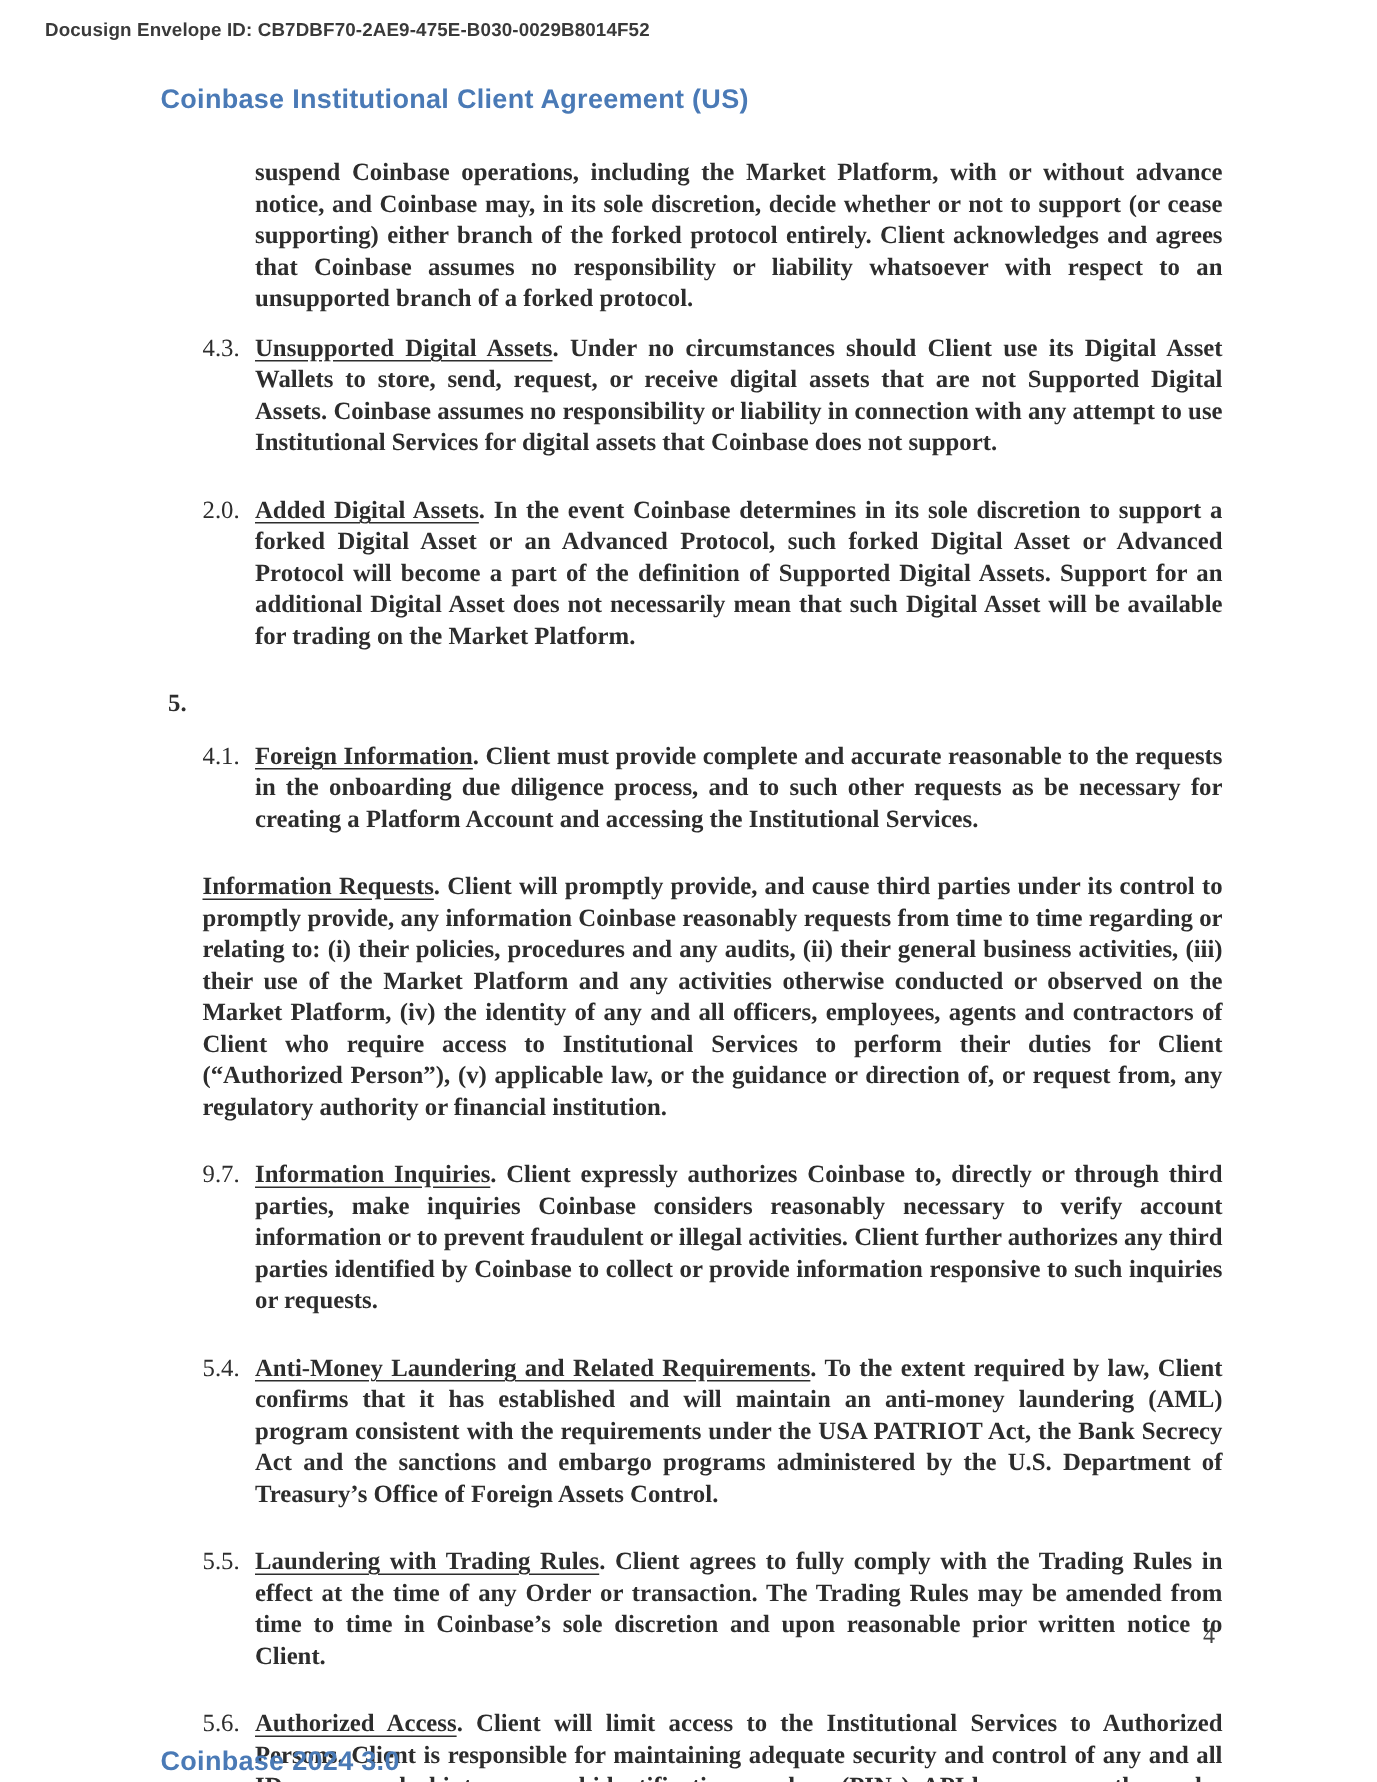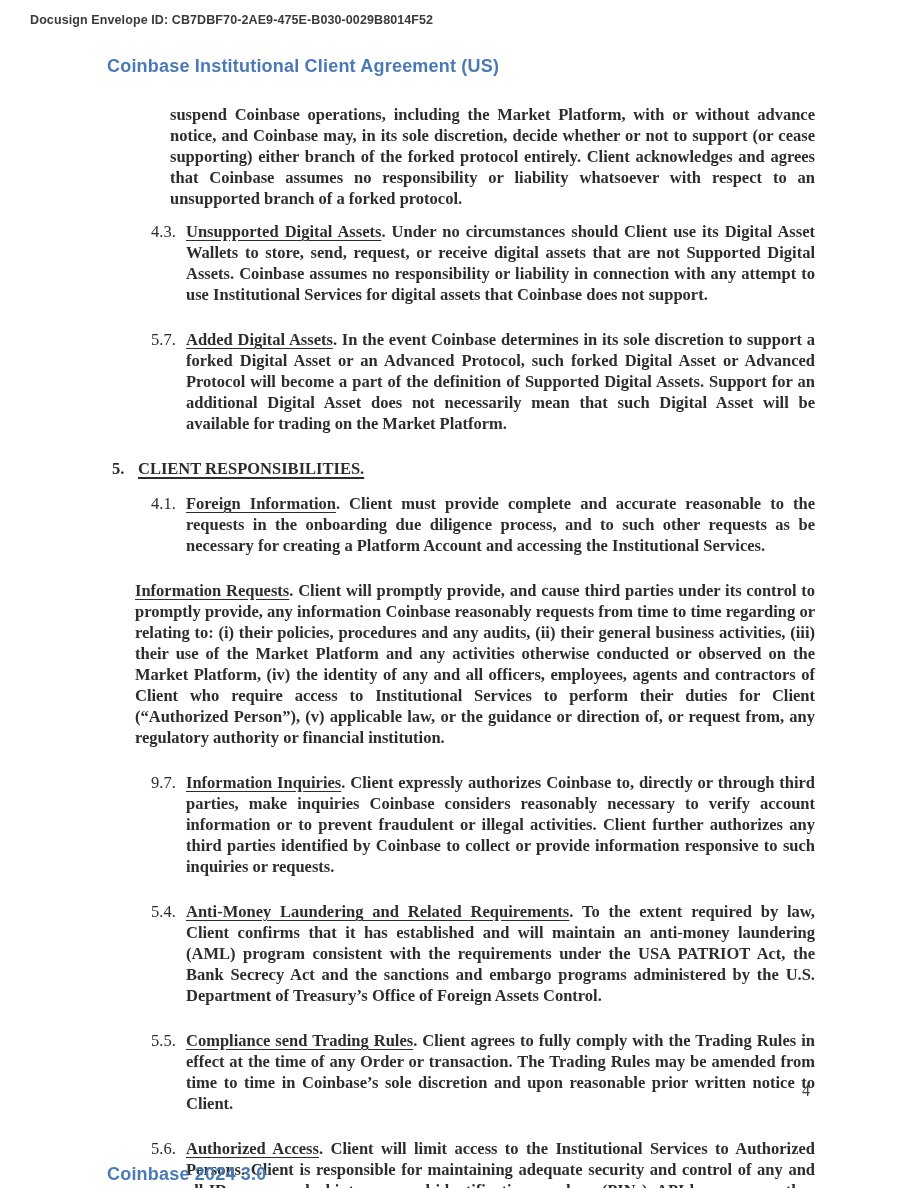--- a/index.html
+++ b/index.html
@@ -54,21 +54,20 @@
   .continuation {
     margin-left: 58px !important;
   }
   .list-item {
     display: flex;
     margin: 0 0 12px 23px;
   }
   .item-num {
     flex: 0 0 35px;
     text-align: left;
-    margin-left: 16px;
   }
   .item-text {
     flex: 1 1 auto;
     text-align: justify;
     margin: 0;
   }
   .section-heading {
     display: flex;
     margin: 0 0 14px 0;
     font-weight: bold;
@@ -115,27 +114,26 @@
 <div class="content">
 
   <p class="continuation">suspend Coinbase operations, including the Market Platform, with or without advance notice, and Coinbase may, in its sole discretion, decide whether or not to support (or cease supporting) either branch of the forked protocol entirely. Client acknowledges and agrees that Coinbase assumes no responsibility or liability whatsoever with respect to an unsupported branch of a forked protocol.</p>
 
   <div class="list-item">
     <span class="item-num">4.3.</span>
     <p class="item-text"><span class="u">Unsupported Digital Assets</span><span>. Under no circumstances should Client use its Digital Asset Wallets to store, send, request, or receive digital assets that are not Supported Digital Assets. Coinbase assumes no responsibility or liability in connection with any attempt to use Institutional Services for digital assets that Coinbase does not support.</span></p>
   </div>
 
   <div class="list-item">
-    <span class="item-num">5.7.</span>
+    <span class="item-num">2.0.</span>
     <p class="item-text"><span class="u">Added Digital Assets</span><span>. In the event Coinbase determines in its sole discretion to support a forked Digital Asset or an Advanced Protocol, such forked Digital Asset or Advanced Protocol will become a part of the definition of Supported Digital Assets. Support for an additional Digital Asset does not necessarily mean that such Digital Asset will be available for trading on the Market Platform.</span></p>
   </div>
 
   <div class="section-heading">
     <span class="section-num">5.</span>
-    <span class="section-title">CLIENT RESPONSIBILITIES.</span>
   </div>
 
   <div class="list-item">
     <span class="item-num">4.1.</span>
     <p class="item-text"><span class="u">Foreign Information</span><span>. Client must provide complete and accurate reasonable to the requests in the onboarding due diligence process, and to such other requests as be necessary for creating a Platform Account and accessing the Institutional Services.</span></p>
   </div>
 
   <div class="list-item">
     <p class="item-text"><span class="u">Information Requests</span><span>. Client will promptly provide, and cause third parties under its control to promptly provide, any information Coinbase reasonably requests from time to time regarding or relating to: (i) their policies, procedures and any audits, (ii) their general business activities, (iii) their use of the Market Platform and any activities otherwise conducted or observed on the Market Platform, (iv) the identity of any and all officers, employees, agents and contractors of Client who require access to Institutional Services to perform their duties for Client (“Authorized Person”), (v) applicable law, or the guidance or direction of, or request from, any regulatory authority or financial institution.</span></p>
   </div>
@@ -145,21 +143,21 @@
     <p class="item-text"><span class="u">Information Inquiries</span><span>. Client expressly authorizes Coinbase to, directly or through third parties, make inquiries Coinbase considers reasonably necessary to verify account information or to prevent fraudulent or illegal activities. Client further authorizes any third parties identified by Coinbase to collect or provide information responsive to such inquiries or requests.</span></p>
   </div>
 
   <div class="list-item">
     <span class="item-num">5.4.</span>
     <p class="item-text"><span class="u">Anti-Money Laundering and Related Requirements</span><span>. To the extent required by law, Client confirms that it has established and will maintain an anti-money laundering (AML) program consistent with the requirements under the USA PATRIOT Act, the Bank Secrecy Act and the sanctions and embargo programs administered by the U.S. Department of Treasury’s Office of Foreign Assets Control.</span></p>
   </div>
 
   <div class="list-item">
     <span class="item-num">5.5.</span>
-    <p class="item-text"><span class="u">Compliance send Trading Rules</span><span>. Client agrees to fully comply with the Trading Rules in effect at the time of any Order or transaction. The Trading Rules may be amended from time to time in Coinbase’s sole discretion and upon reasonable prior written notice to Client.</span></p>
+    <p class="item-text"><span class="u">Laundering with Trading Rules</span><span>. Client agrees to fully comply with the Trading Rules in effect at the time of any Order or transaction. The Trading Rules may be amended from time to time in Coinbase’s sole discretion and upon reasonable prior written notice to Client.</span></p>
   </div>
 
   <div class="list-item">
     <span class="item-num">5.6.</span>
     <p class="item-text"><span class="u">Authorized Access</span><span>. Client will limit access to the Institutional Services to Authorized Persons. Client is responsible for maintaining adequate security and control of any and all IDs, passwords, hints, personal identification numbers (PINs), API keys or any other codes that Client uses to access Institutional Services (“Access Methods”). Client shall be solely responsible for all actions</span></p>
   </div>
 
 </div>
 
 <div class="page-number">4</div>

